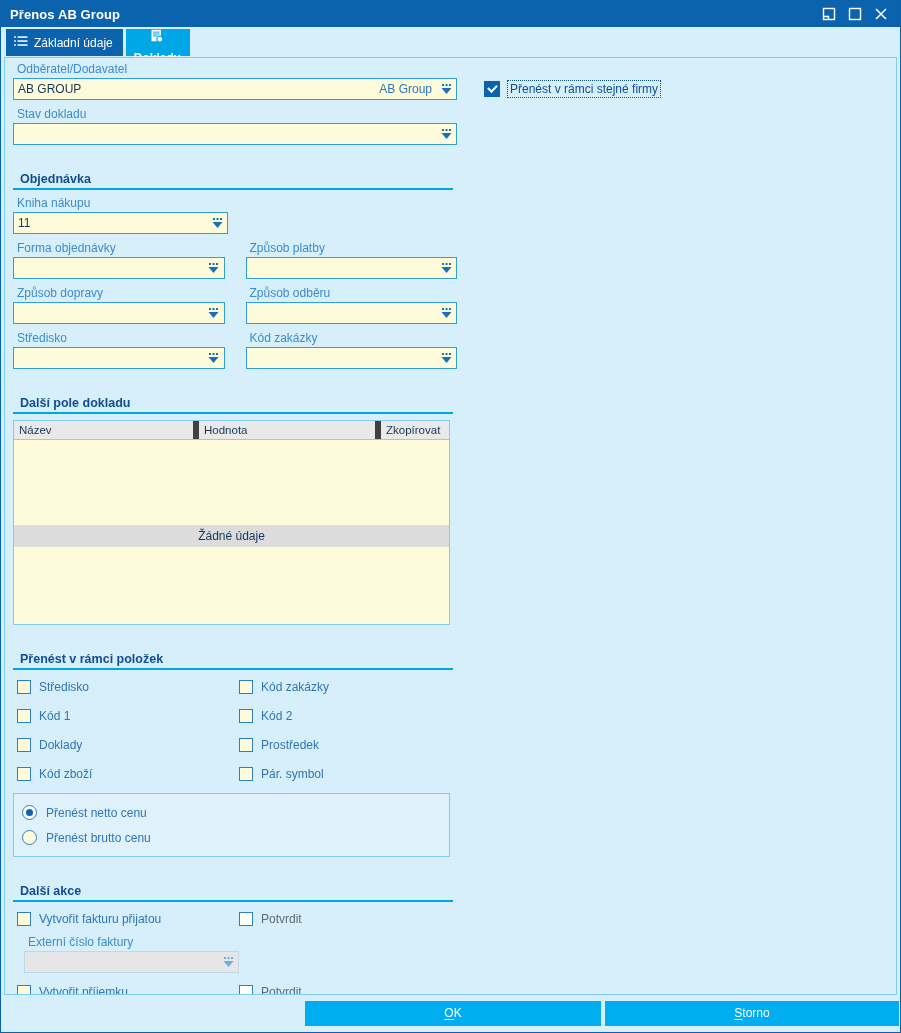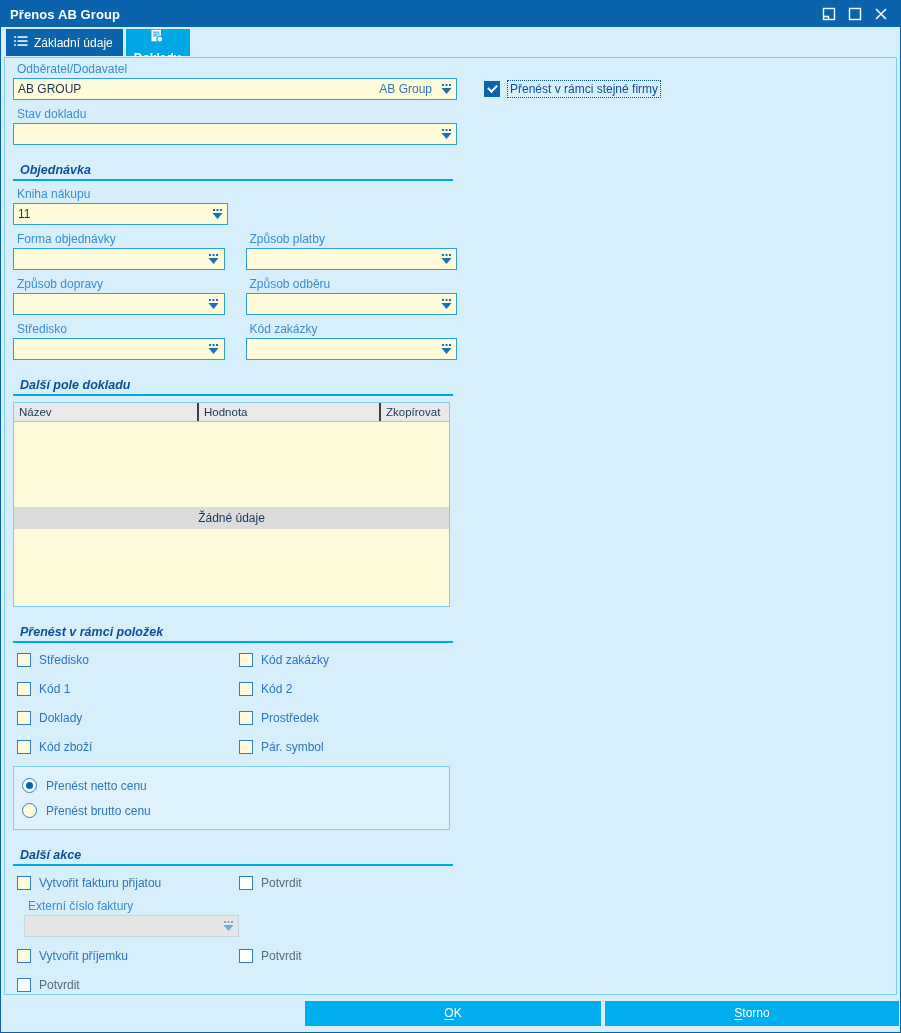--- a/index.html
+++ b/index.html
@@ -109,24 +109,23 @@
   }
 
   #form-col {
     position: absolute;
     left: 8px; top: 4px;
     width: 444px;
   }
 
   
   .section-head {
-    margin-top: 18px;
+    margin-top: 27px;
     margin-bottom: 6px;
     width: 440px;
-    font-style: italic;
   }
   .section-head .sh-title {
     font-size: 12.5px;
     font-weight: bold;
     color: #0d4f96;
     padding-left: 7px;
     padding-bottom: 2px;
   }
   .section-head .sh-rule {
     height: 2px;
@@ -200,21 +199,21 @@
     background: #e9e9e9;
     border-bottom: 1px solid #bfbfbf;
     box-sizing: border-box;
   }
   #grid-head .gh {
     font-size: 11.5px;
     color: #16365c;
     padding-left: 5px;
     display: flex;
     align-items: center;
-    border-right: 2px solid #404040;
+    border-right: 6px solid #404040;
     box-sizing: border-box;
     white-space: nowrap;
   }
   #grid-head .gh:last-child { border-right: none; }
   .gh-0 { width: 185px; }
   .gh-1 { width: 182px; }
   .gh-2 { width: 68px; }
 
   #grid-empty {
     position: absolute;

